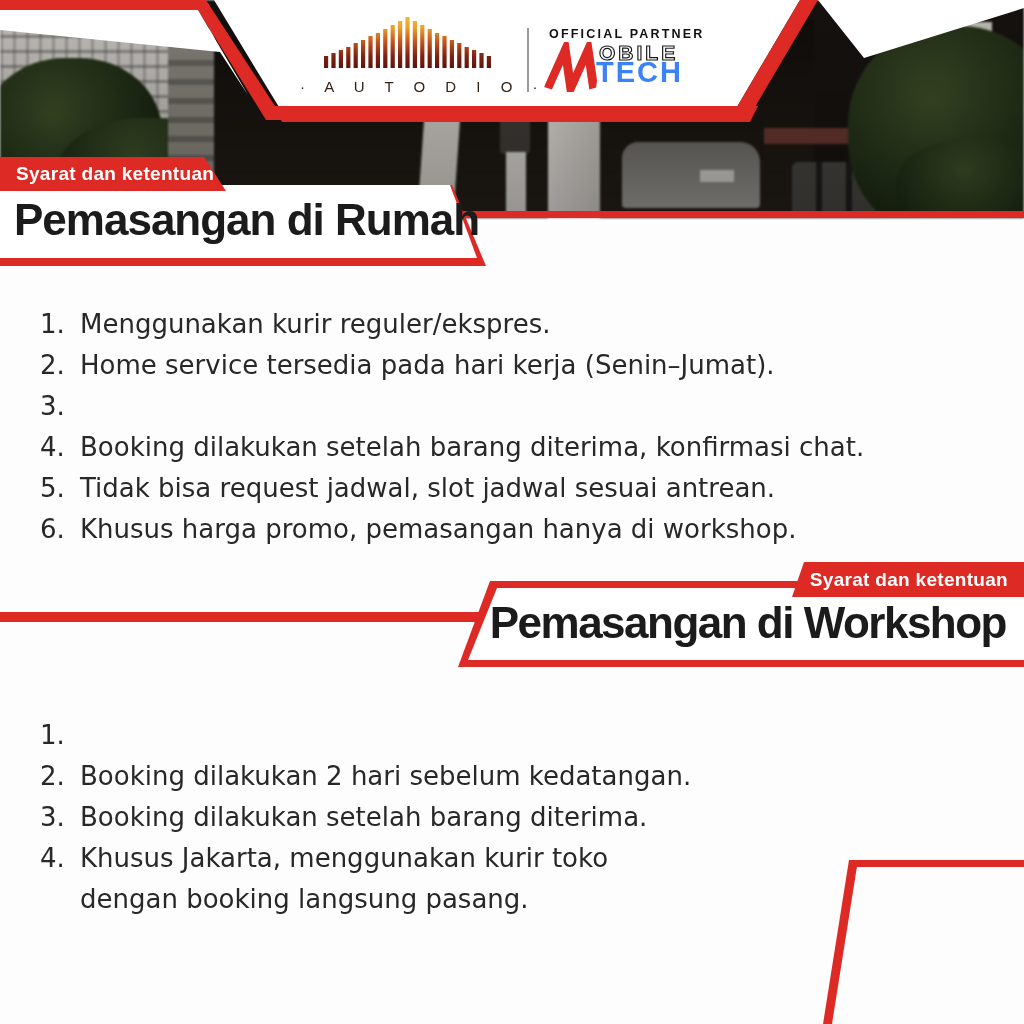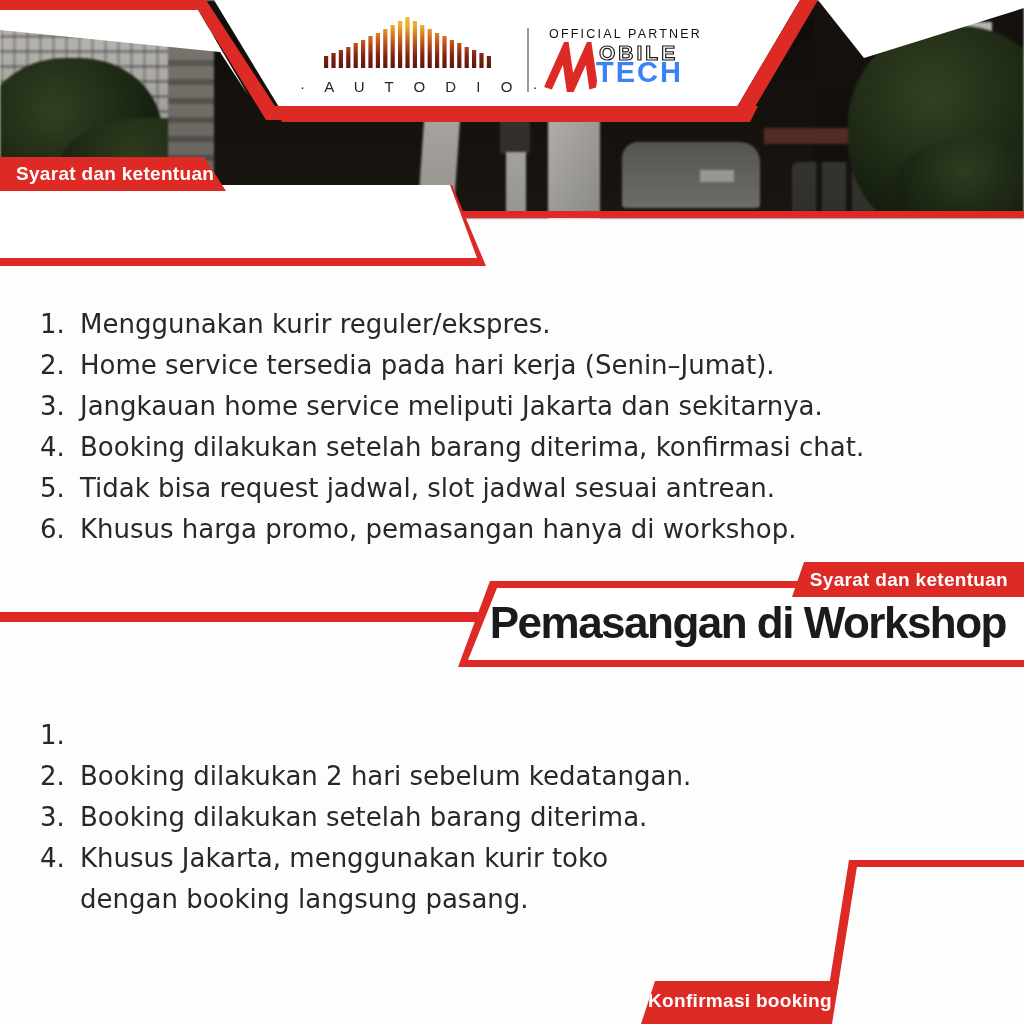--- a/index.html
+++ b/index.html
@@ -52,21 +52,21 @@
   .deco .red{fill:var(--accent-red)}
   .deco .white{fill:#ffffff}
 
   
   .brand{position:absolute;z-index:4}
   .eq{left:322px;top:10px}
   .autodio-label{left:300px;top:78px;width:220px;text-align:center;font-size:15px;
     font-weight:400;letter-spacing:8px;color:#30241c;white-space:nowrap}
   .divider{left:527px;top:28px;width:2px;height:64px;background:#9b9b9b}
   .partner-label{left:549px;top:27px;width:152px;text-align:center;font-size:12.5px;
-    font-weight:400;letter-spacing:2.2px;color:#111;white-space:nowrap}
+    font-weight:700;letter-spacing:2.2px;color:#111;white-space:nowrap}
   .m-icon{left:547px;top:42px;transform:skewX(-8deg)}
   .obile{left:599px;top:41px;font-size:21px;font-weight:700;letter-spacing:3px;
     color:#fff;-webkit-text-stroke:1.2px #1a1a1a;white-space:nowrap}
   .tech{left:596px;top:56px;font-size:29px;font-weight:900;letter-spacing:2px;color:#3b82f6;
     white-space:nowrap}
 
   
   .badge{position:absolute;z-index:5;background:var(--accent-red);color:var(--badge-text);
     font-size:19px;font-weight:700;letter-spacing:.3px;white-space:nowrap}
   .badge-rumah{left:0;top:157px;width:226px;height:34px;line-height:34px;padding-left:16px;
@@ -175,32 +175,32 @@
   <div class="brand autodio-label">· A U T O D I O ·</div>
   <div class="brand divider"></div>
   <div class="brand partner-label">OFFICIAL PARTNER</div>
   <svg class="brand m-icon" width="52" height="50" viewBox="0 0 66 58">
     <polyline points="5,56 20,7 34,56 49,7 63,56" fill="none" stroke="#dd2a25" stroke-width="11"></polyline>
   </svg>
   <div class="brand obile">OBILE</div>
   <div class="brand tech">TECH</div>
 
   <div class="badge badge-rumah">Syarat dan ketentuan</div>
+  <div class="title title-rumah">Pemasangan di Rumah</div>
   <div class="tlist list-rumah">
       <div class="li">
       <span class="num">1.</span>
       <span class="txt">Menggunakan kurir reguler/ekspres.</span>
     </div>
       <div class="li">
       <span class="num">2.</span>
       <span class="txt">Home service tersedia pada hari kerja (Senin–Jumat).</span>
     </div>
       <div class="li">
       <span class="num">3.</span>
-      <span class="txt">Jangkauan home service meliputi Jakarta dan sekitarnya.</span>
     </div>
       <div class="li">
       <span class="num">4.</span>
       <span class="txt">Booking dilakukan setelah barang diterima, konfirmasi chat.</span>
     </div>
       <div class="li">
       <span class="num">5.</span>
       <span class="txt">Tidak bisa request jadwal, slot jadwal sesuai antrean.</span>
     </div>
       <div class="li">
@@ -223,15 +223,14 @@
       <span class="num">3.</span>
       <span class="txt">Booking dilakukan setelah barang diterima.</span>
     </div>
       <div class="li">
       <span class="num">4.</span>
       <span class="txt">Khusus Jakarta, menggunakan kurir toko
 dengan booking langsung pasang.</span>
     </div>
     </div>
 
-  <div class="badge badge-booking">Konfirmasi booking</div>
 
 </div>
 
 </body></html>

